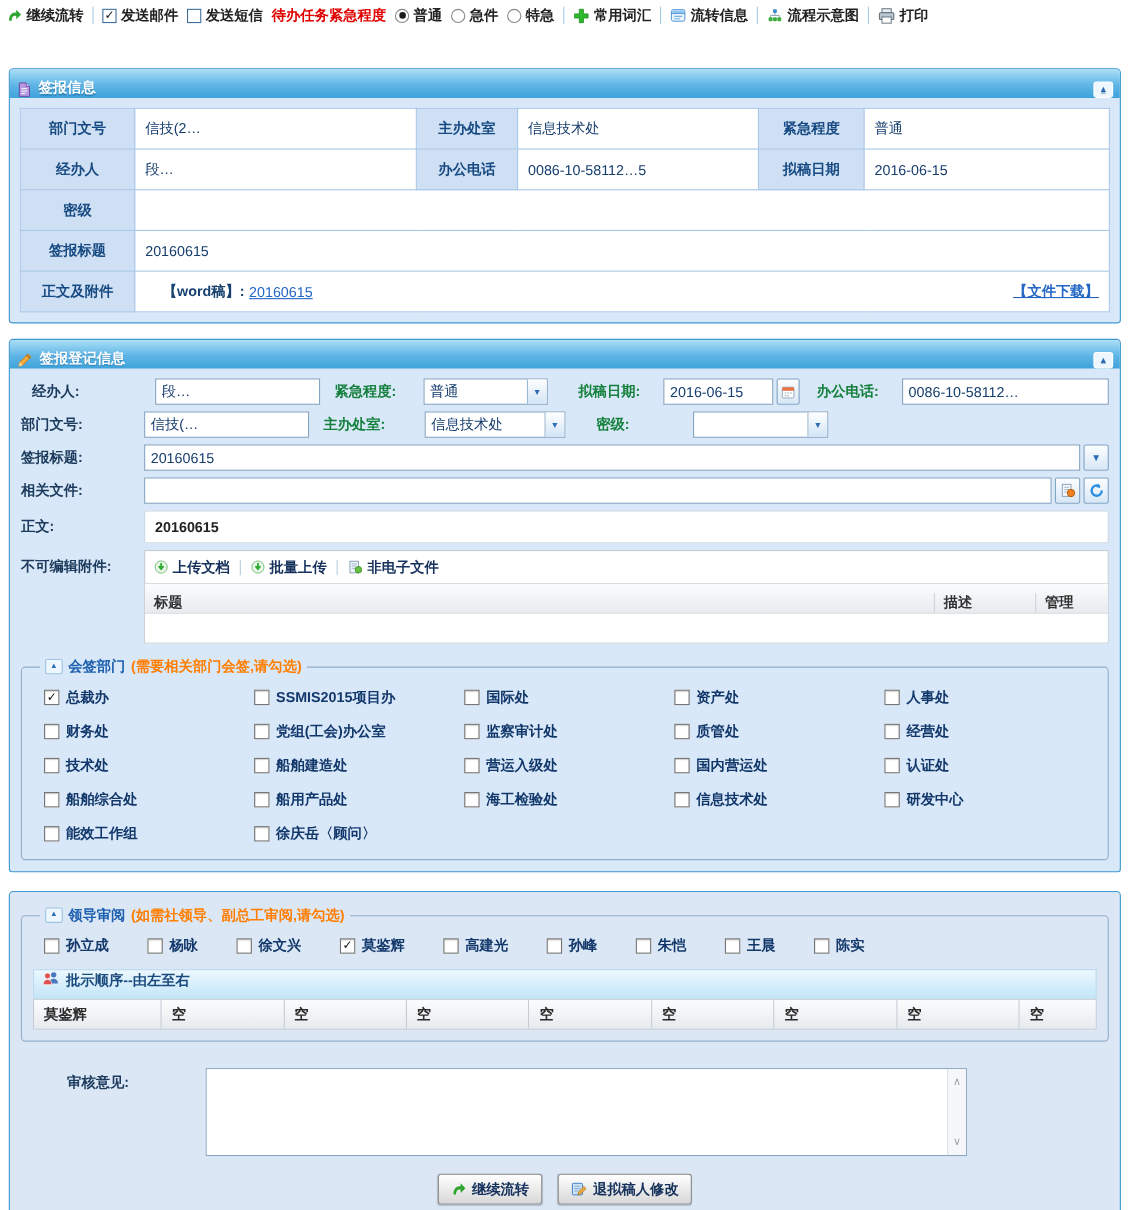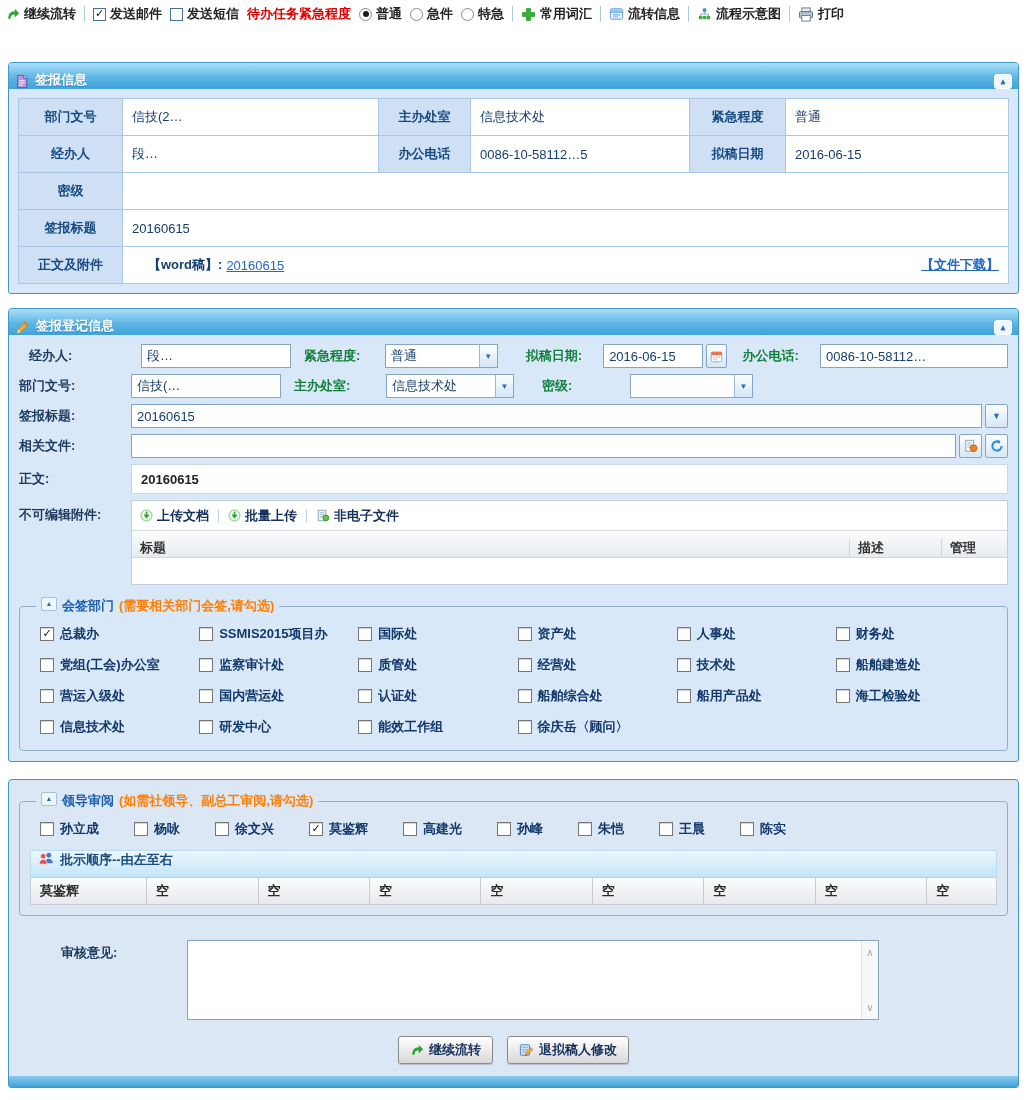--- a/index.html
+++ b/index.html
@@ -68,26 +68,26 @@
   .vsep { width:1px; height:14px; background:#b9cfe2; }
   .attach-head { display:flex; height:27px; background:linear-gradient(#fbfcfd,#e7ebef);
                  border-bottom:1px solid #cfd4da; align-items:flex-end; font-weight:bold; color:#333; }
   .attach-head .c1 { flex:1; padding:0 8px; }
   .attach-head .c2 { width:92px; padding:0 8px; border-left:1px solid #cfd4da; }
   .attach-head .c3 { width:66px; padding:0 8px; border-left:1px solid #cfd4da; }
   .attach-empty { height:26px; background:#fff; }
 
   
   fieldset { border:1px solid #93aecb; border-radius:4px; margin:12px 10px 10px; padding:2px 8px 10px; background:transparent; }
-  legend { display:flex; gap:5px; margin-left:8px; padding:0 5px; font-weight:bold; }
+  legend { display:flex; align-items:center; gap:5px; margin-left:8px; padding:0 5px; font-weight:bold; }
   legend .t-blue { color:#1c5fae; }
   legend .t-orange { color:#ff7e00; }
   .mini-collapse { width:16px; height:14px; background:#eef7fd; border:1px solid #9cc3e2; border-radius:2px;
                    color:#2a6db5; font-size:7px; line-height:12px; text-align:center; cursor:pointer; }
-  .dept-grid { display:grid; grid-template-columns:repeat(6,1fr); row-gap:13px; padding:8px 4px 4px 12px; }
+  .dept-grid { display:grid; grid-template-columns:repeat(5,1fr); row-gap:13px; padding:8px 4px 4px 12px; }
   .chk-item { display:flex; align-items:center; gap:6px; font-weight:bold; color:#12386b; cursor:pointer; }
 
   
   .leader-row { display:flex; gap:35px; padding:8px 4px 10px 12px; }
   .order-bar { margin:2px 2px 0; height:27px; display:flex; gap:6px; padding:0 7px;
                background:linear-gradient(#ecf8fe,#c2e5f9); border:1px solid #bcdcf1; border-bottom:none;
                color:#1a4a7e; font-weight:bold; }
   .order-row { margin:0 2px; display:flex; border:1px solid #c8ccd2; }
   .order-cell { flex:1; height:26px; line-height:25px; padding:0 9px; font-weight:bold; color:#2b2b2b;
                 background:linear-gradient(#fbfcfd,#e7eaee); border-right:1px solid #c8ccd2; overflow:hidden; }

